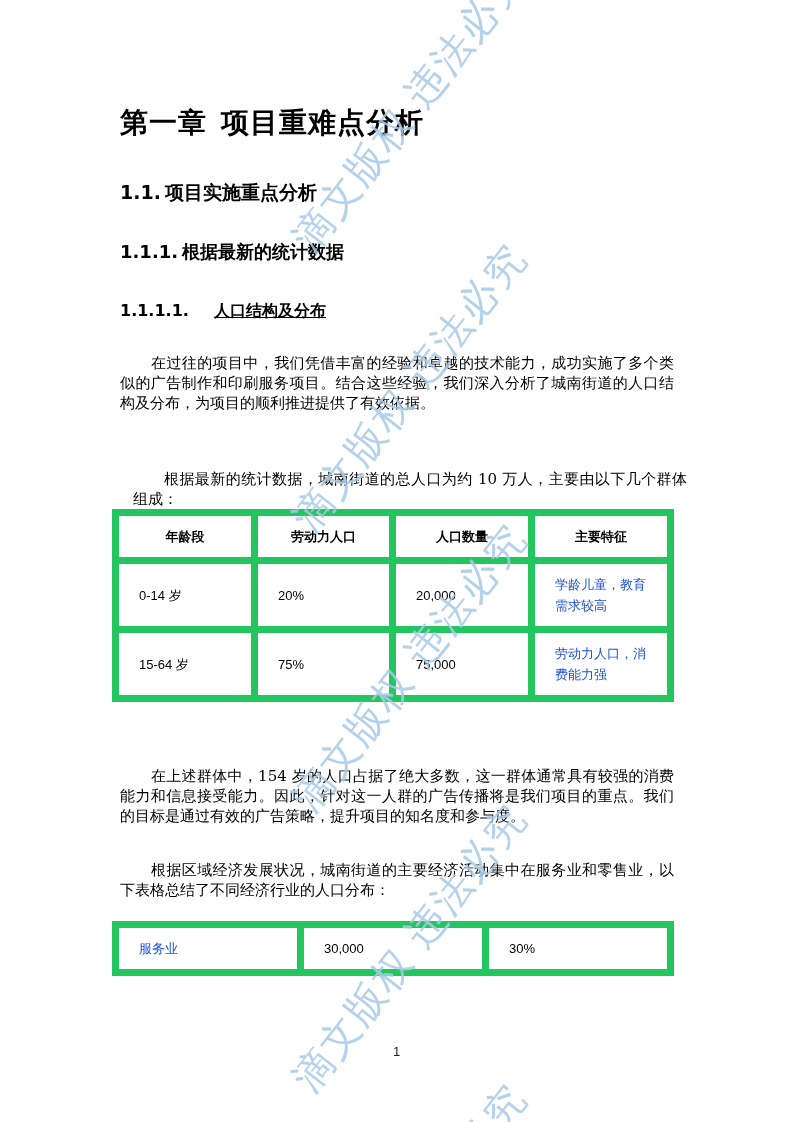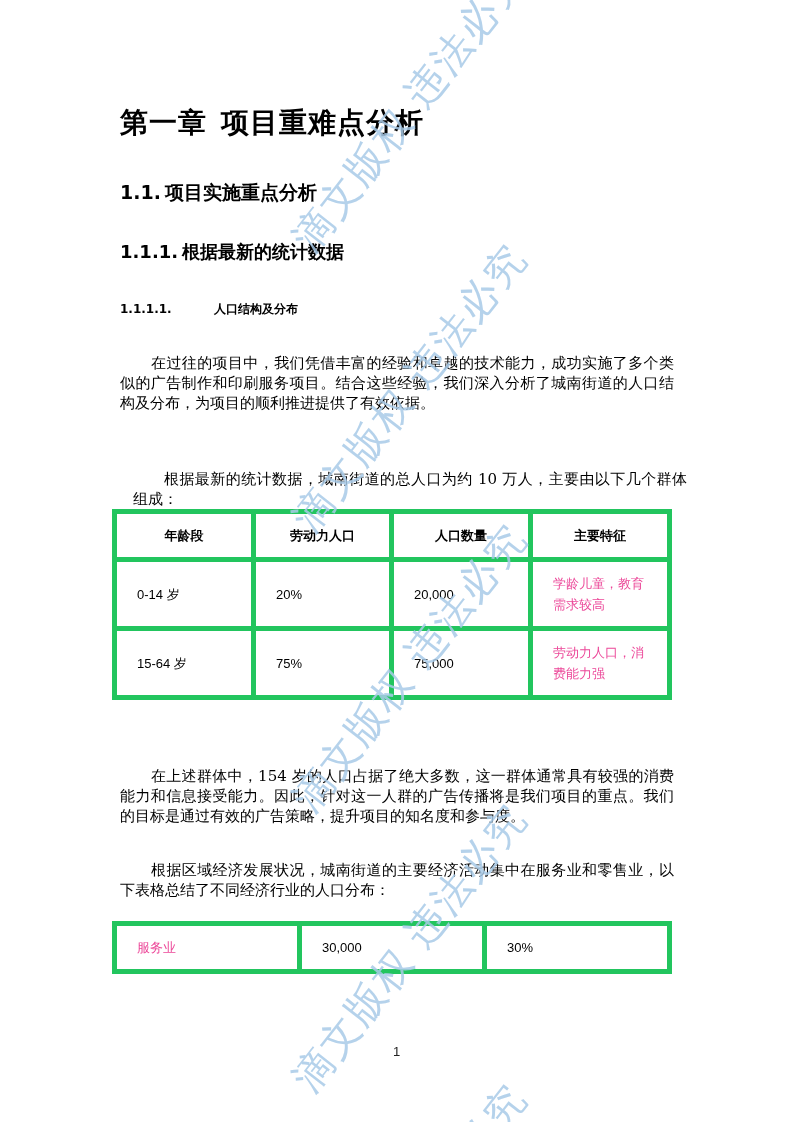--- a/index.html
+++ b/index.html
@@ -8,32 +8,32 @@
   .page { position: absolute; left: 0; top: 4px; width: 793px; height: 1122px; background: #fff; }
 
   .h1 { position: absolute; left: 120px; top: 100px; font-family: "DejaVu Sans", "Liberation Sans", sans-serif;
         font-weight: bold; font-size: 28px; letter-spacing: 1px; white-space: nowrap; }
   .h1 .num { margin-right: 14px; }
   .h2 { position: absolute; left: 120px; top: 176px; font-family: "DejaVu Sans", "Liberation Sans", sans-serif;
         font-weight: bold; font-size: 19px; white-space: nowrap; }
   .h3 { position: absolute; left: 120px; top: 236px; font-family: "DejaVu Sans", "Liberation Sans", sans-serif;
         font-weight: bold; font-size: 18px; white-space: nowrap; }
   .h4 { position: absolute; left: 120px; top: 297px; font-family: "DejaVu Sans", "Liberation Sans", sans-serif;
-        font-weight: bold; font-size: 12px; white-space: nowrap; }
+        font-weight: bold; font-size: 16px; white-space: nowrap; text-decoration: underline; }
   .h4 .num { display: inline-block; width: 94px; }
   .h2 .num, .h3 .num { margin-right: 4px; }
 
   .para { position: absolute; left: 120px; width: 554px; font-size: 15px; line-height: 20px;
           text-align: justify; text-indent: 31px; margin: 0; }
 
   table.t { position: absolute; border-collapse: collapse; font-size: 13px; table-layout: fixed; }
-  table.t td, table.t th { border: 5px solid #22c55e; padding: 0 20px; vertical-align: middle; }
+  table.t td, table.t th { border: 7px solid #22c55e; padding: 0 20px; vertical-align: middle; }
   table.t th { font-weight: bold; text-align: center; font-family: "DejaVu Sans", "Liberation Sans", sans-serif; font-size: 13px; }
   table.t td { font-family: "Liberation Sans", "DejaVu Sans", sans-serif; font-size: 13px; line-height: 21px; text-align: left; }
-  table.t td.cjk { font-family: "DejaVu Serif", "Liberation Serif", serif; color: #ec4899; }
+  table.t td.cjk { font-family: "DejaVu Serif", "Liberation Serif", serif; color: #1d4ed8; }
 
   #t1 { left: 112px; top: 505px; width: 555px; }
   #t1 col.c1 { width: 139px; } #t1 col.c2 { width: 138px; } #t1 col.c3 { width: 139px; } #t1 col.c4 { width: 139px; }
   #t1 tr.hdr { height: 48px; } #t1 tr.row { height: 69px; }
 
   #t2 { left: 112px; top: 917px; width: 555px; }
   #t2 col.c1 { width: 185px; } #t2 col.c2 { width: 185px; } #t2 col.c3 { width: 185px; }
   #t2 tr.hdr { height: 47px; } #t2 tr.row { height: 48px; }
 
   .pagenum { position: absolute; left: 393px; top: 1040px; font-family: "Liberation Sans", sans-serif; font-size: 13px; color: #222; }

